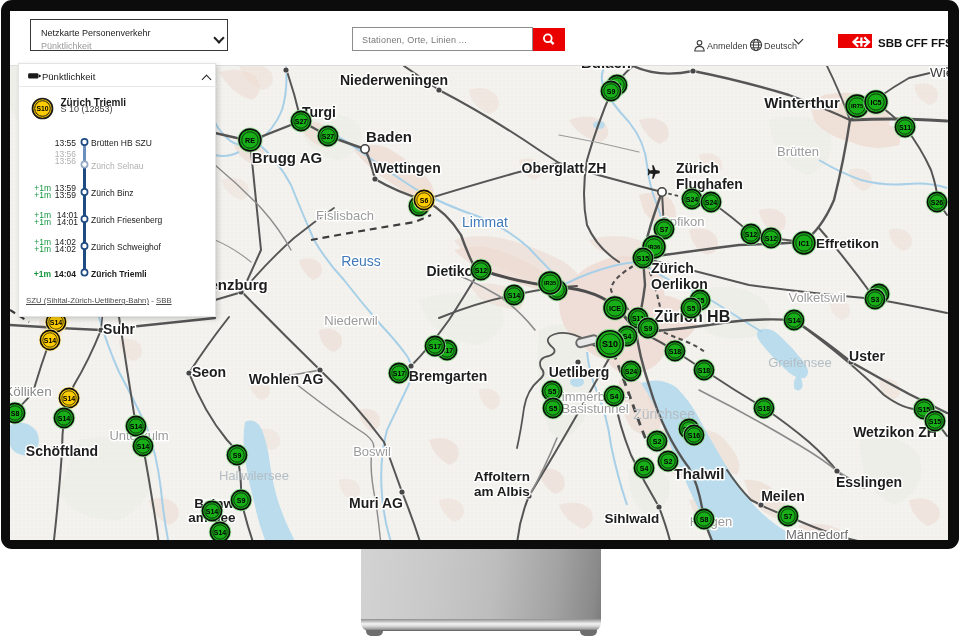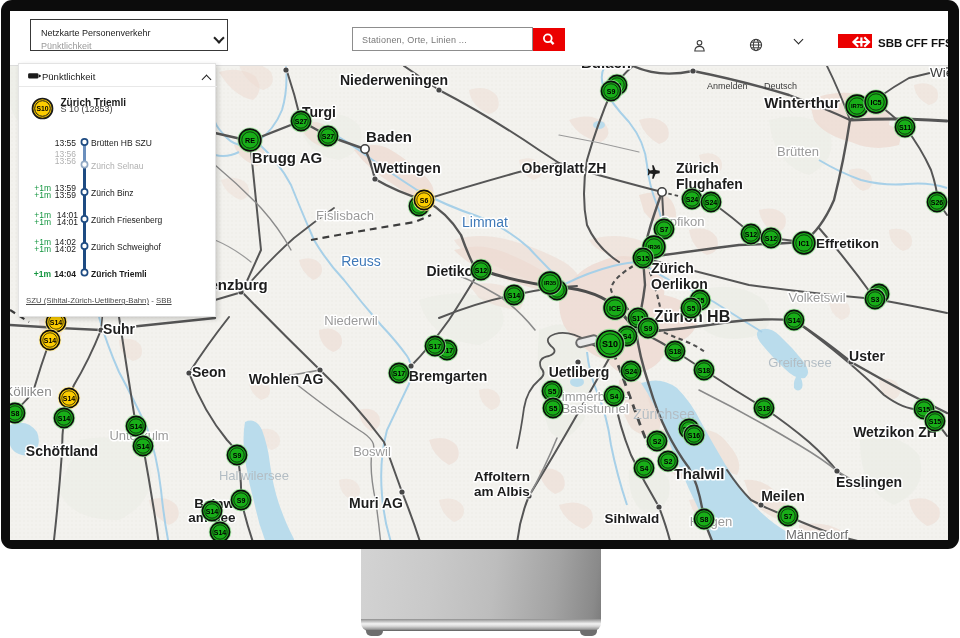--- a/index.html
+++ b/index.html
@@ -11,21 +11,21 @@
     background:linear-gradient(180deg,#8f8f8f 0%,#f2f2f2 40%,#d8d8d8 60%,#9b9b9b 85%,#585858 100%);}
   .foot{position:absolute;top:630px;width:17px;height:6px;background:#6e6e6e;border-radius:0 0 5px 5px;}
   .monitor{position:absolute;left:1px;top:0px;width:958px;height:549px;background:#0c0c0c;border-radius:11px;}
   .screen{position:absolute;left:10px;top:11px;width:938px;height:529px;background:#fff;overflow:hidden;}
   .header{position:absolute;left:0;top:0;width:938px;height:55px;background:#fff;border-bottom:1px solid #dcdcdc;z-index:30;}
   .mapwrap{position:absolute;left:0;top:55px;width:938px;height:474px;}
   
   .sbox{position:absolute;left:342px;top:16px;width:181px;height:24px;background:#fff;border:1px solid #8d8d8d;}
   .sbox span{position:absolute;left:9px;top:7px;font-size:9px;color:#787878;letter-spacing:.2px;}
   .sbtn{position:absolute;left:523px;top:16.5px;width:32px;height:23.5px;background:#eb0000;}
-  .hlabel{font-size:9px;color:#3c3c3c;margin-top:40px;}
+  .hlabel{font-size:9px;color:#3c3c3c;}
   .sbblogo{position:absolute;left:828px;top:23px;width:34px;height:13.5px;background:#eb0000;}
   .sbbtext{position:absolute;left:868px;top:26px;font-size:11.5px;font-weight:bold;color:#121212;letter-spacing:0px;white-space:nowrap;}
   .anm{position:absolute;left:680px;top:27px;}
   
   .ddbox{position:absolute;left:8px;top:8px;width:198px;height:32px;background:#fff;border:1.5px solid #383838;z-index:40;margin-left:12px;}
   .ddbox .t1{position:absolute;left:10px;top:8px;font-size:9px;color:#232323;}
   .ddbox .t2{position:absolute;left:10px;top:21px;font-size:9px;color:#9a9a9a;}
   
   .panel{position:absolute;left:8px;top:52px;width:198px;height:254px;background:#fff;z-index:39;
     border:1px solid #e3e3e3;box-shadow:2px 2px 5px rgba(0,0,0,.18);}

